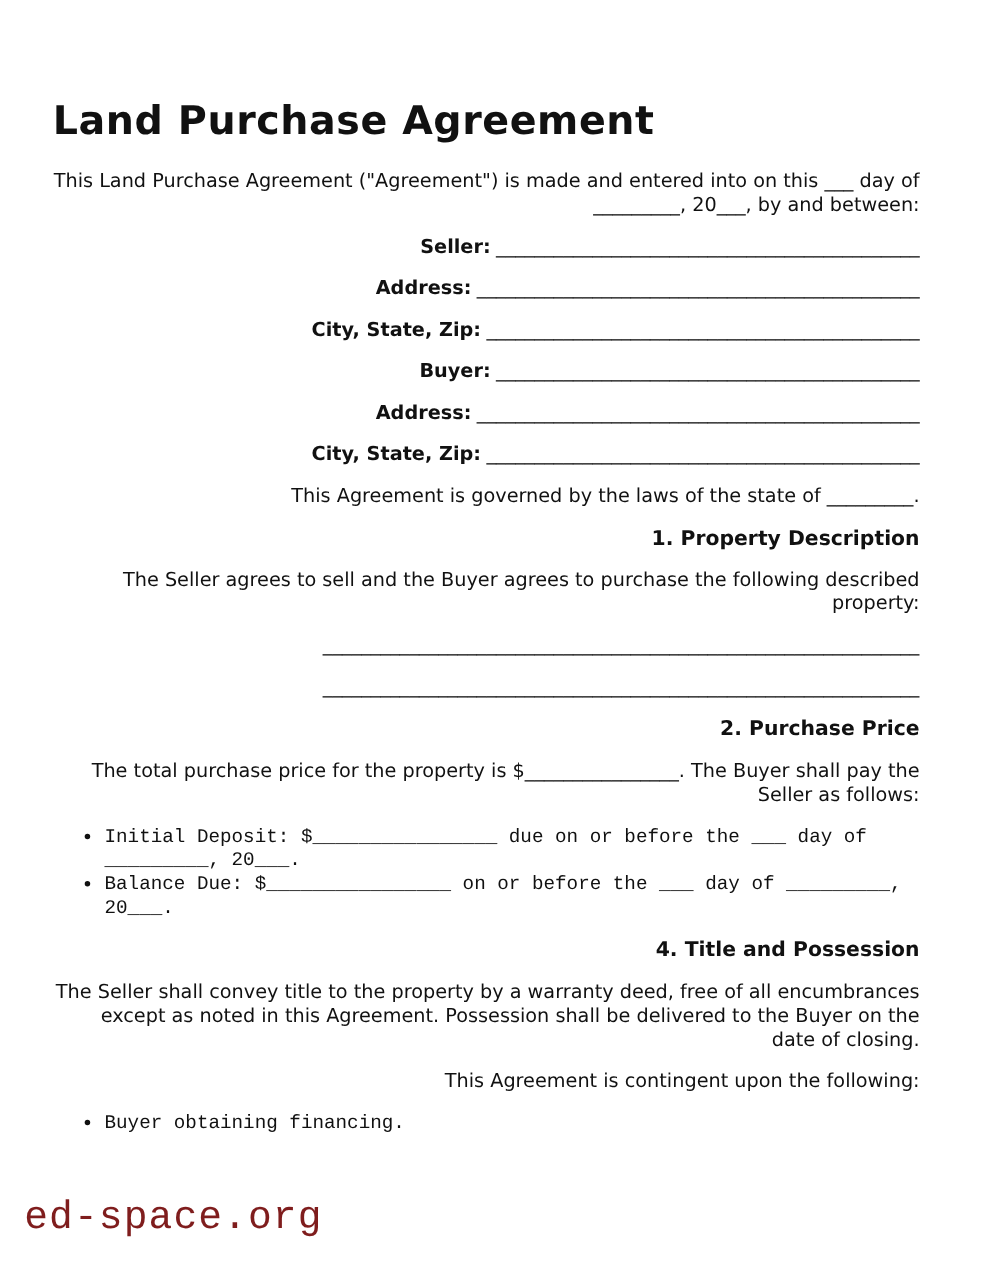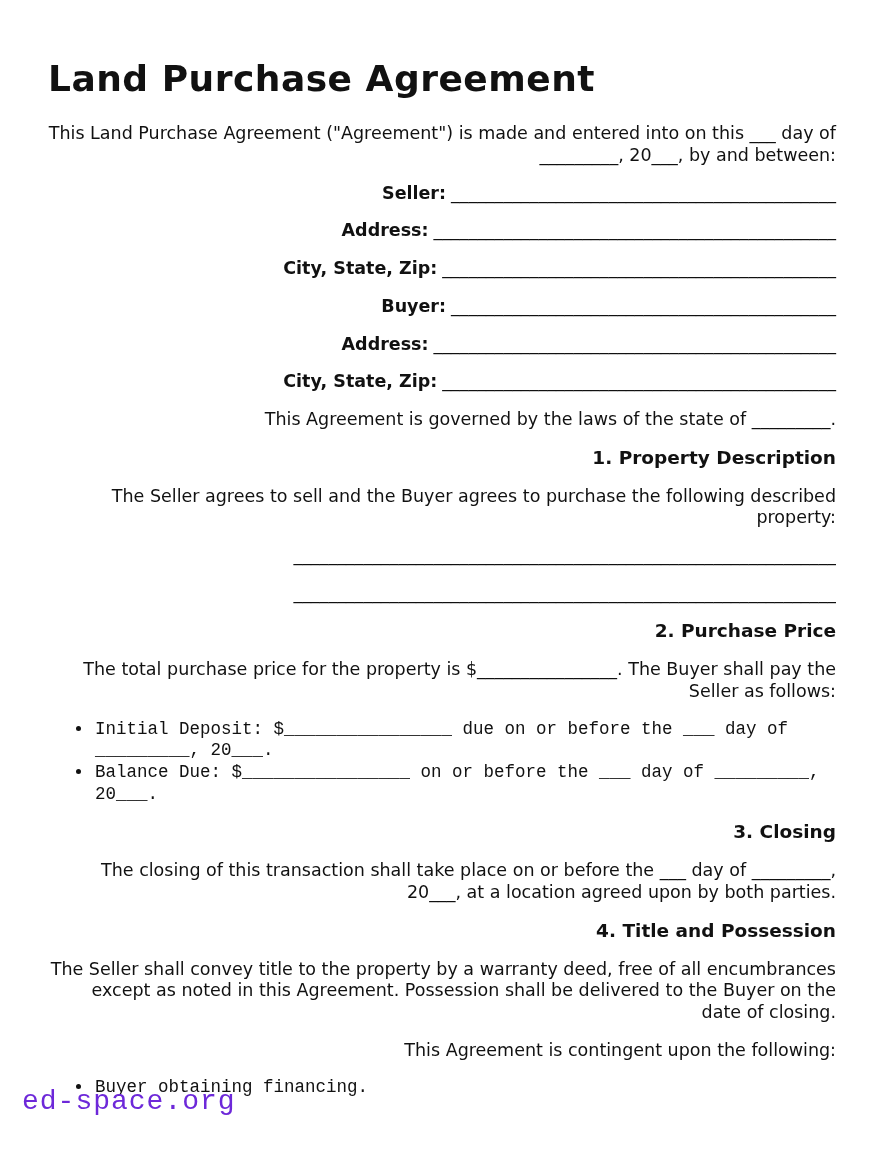--- a/index.html
+++ b/index.html
@@ -10,20 +10,21 @@
     position: relative;
     overflow: hidden;
     font-family: "DejaVu Sans", sans-serif;
     color: #111111;
   }
   .page {
     box-sizing: border-box;
     width: 892px;
     height: 948px;
     padding: 58px 56px 0 48px;
+    margin-top: 32px;
   }
   h1 {
     font-size: 36px;
     line-height: 1.15;
     font-weight: bold;
     margin: 0 0 24px 0;
     letter-spacing: 0.5px;
   }
   p, h2 {
     font-size: 17.5px;
@@ -51,23 +52,23 @@
     font-size: 17.5px;
     line-height: 1.24;
     margin: 0;
     padding-left: 2px;
   }
   .watermark {
     position: absolute;
     left: 22px;
     top: 1086px;
     font-family: "Liberation Mono", "DejaVu Sans Mono", monospace;
-    font-size: 28px;
+    font-size: 36px;
     letter-spacing: 1px;
-    color: #6d28d9;
+    color: #7f1d1d;
     font-weight: normal;
   }
 </style>
 </head>
 <body>
 
 <main class="page">
 
   <h1>Land Purchase Agreement</h1>
 
@@ -108,24 +109,20 @@
 
   <section>
     <h2>2. Purchase Price</h2>
     <p>The total purchase price for the property is $________________. The Buyer shall pay the Seller as follows:</p>
     <ul>
       <li>Initial Deposit: $________________ due on or before the ___ day of _________, 20___.</li>
       <li>Balance Due: $________________ on or before the ___ day of _________, 20___.</li>
     </ul>
   </section>
 
-  <section>
-    <h2>3. Closing</h2>
-    <p>The closing of this transaction shall take place on or before the ___ day of _________, 20___, at a location agreed upon by both parties.</p>
-  </section>
 
   <section>
     <h2>4. Title and Possession</h2>
     <p>The Seller shall convey title to the property by a warranty deed, free of all encumbrances except as noted in this Agreement. Possession shall be delivered to the Buyer on the date of closing.</p>
   </section>
 
   <section>
     <p>This Agreement is contingent upon the following:</p>
     <ul>
       <li>Buyer obtaining financing.</li>

